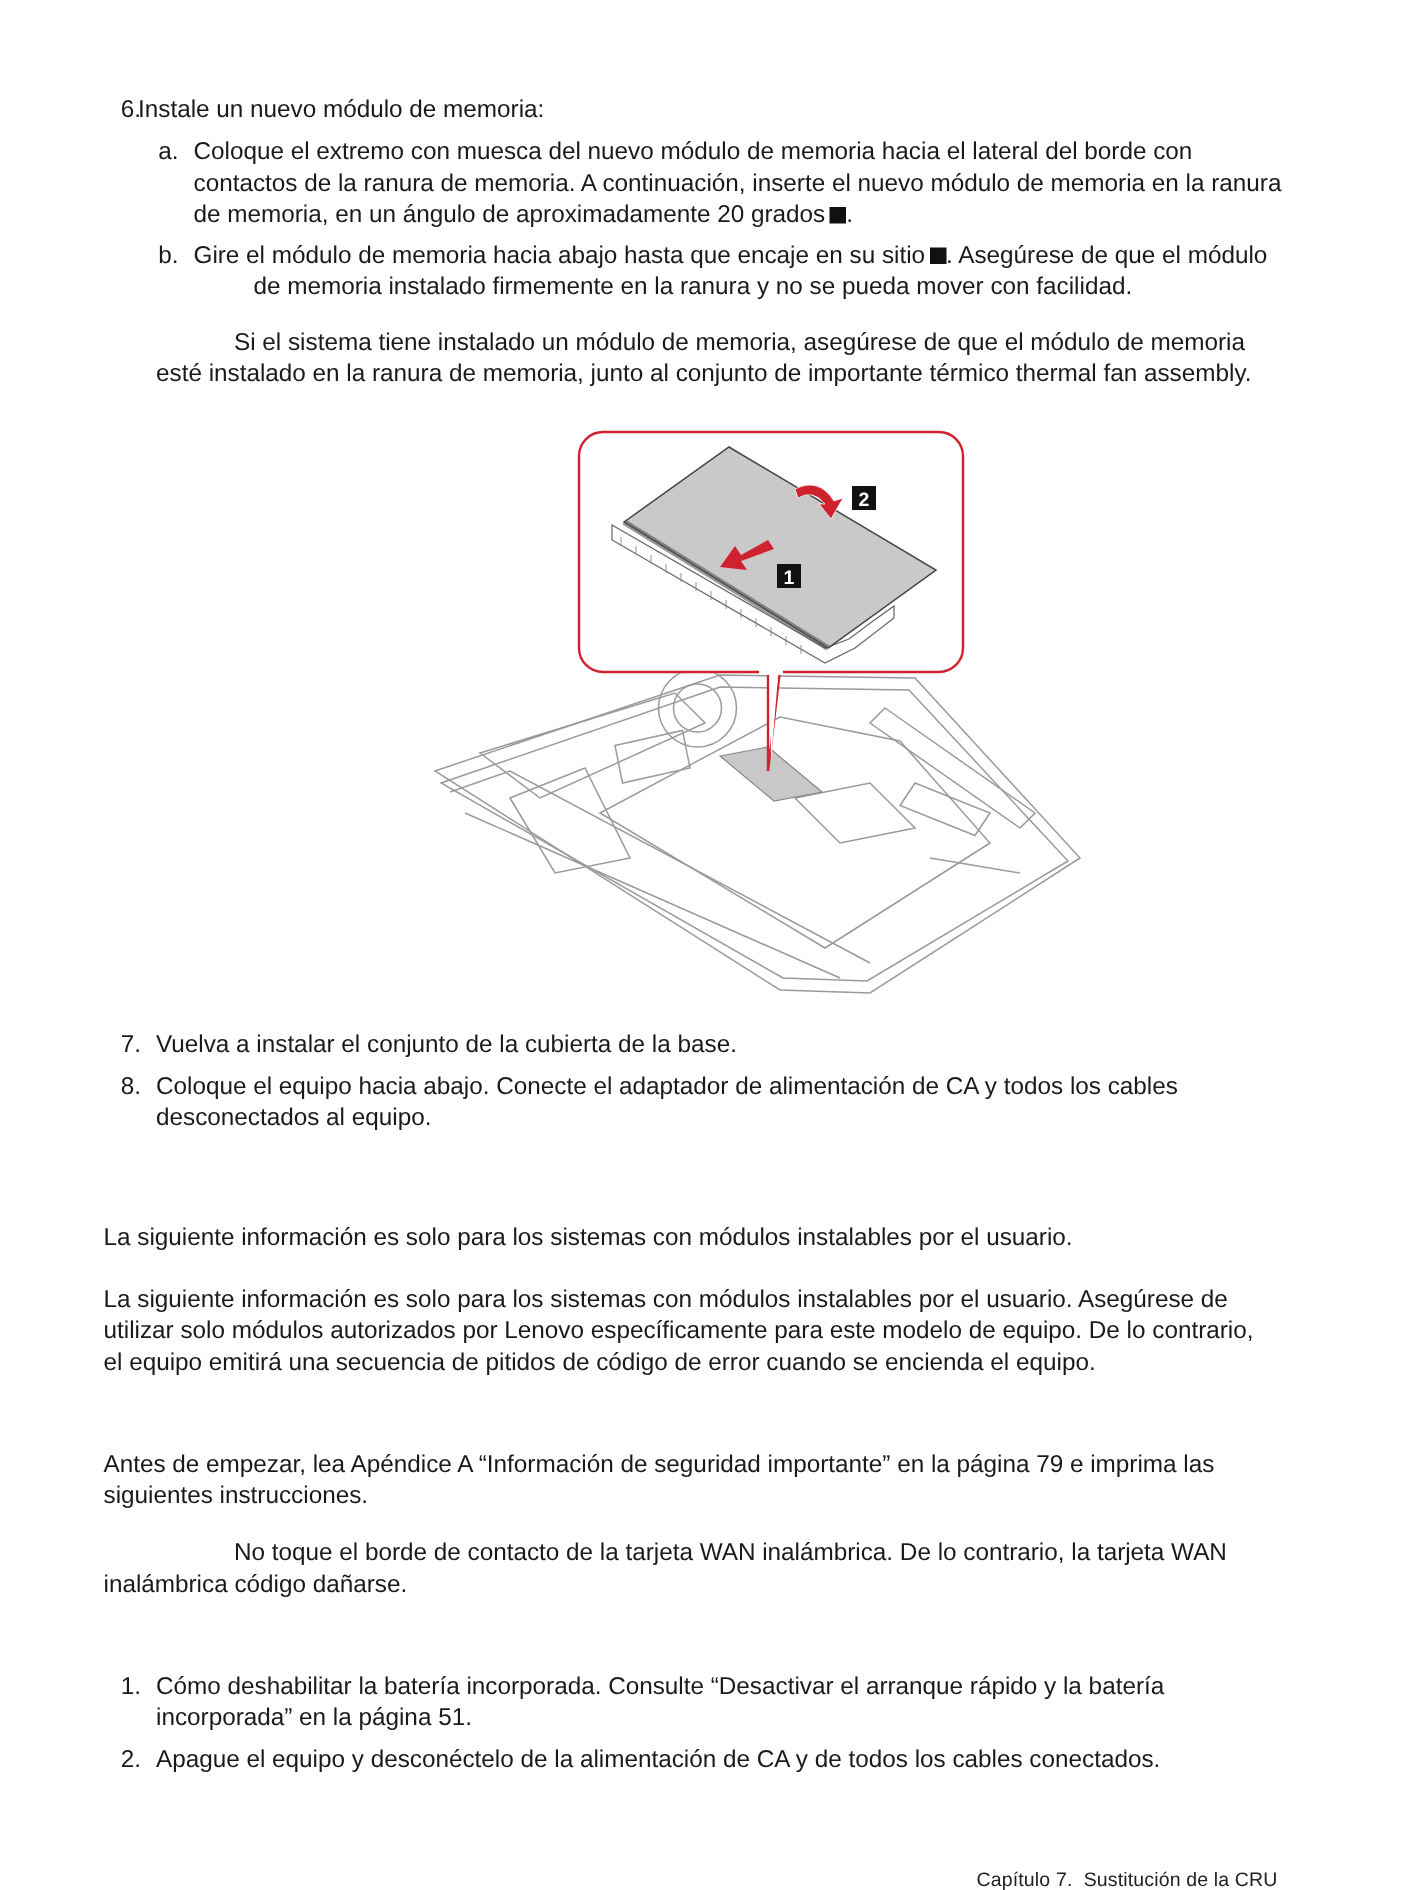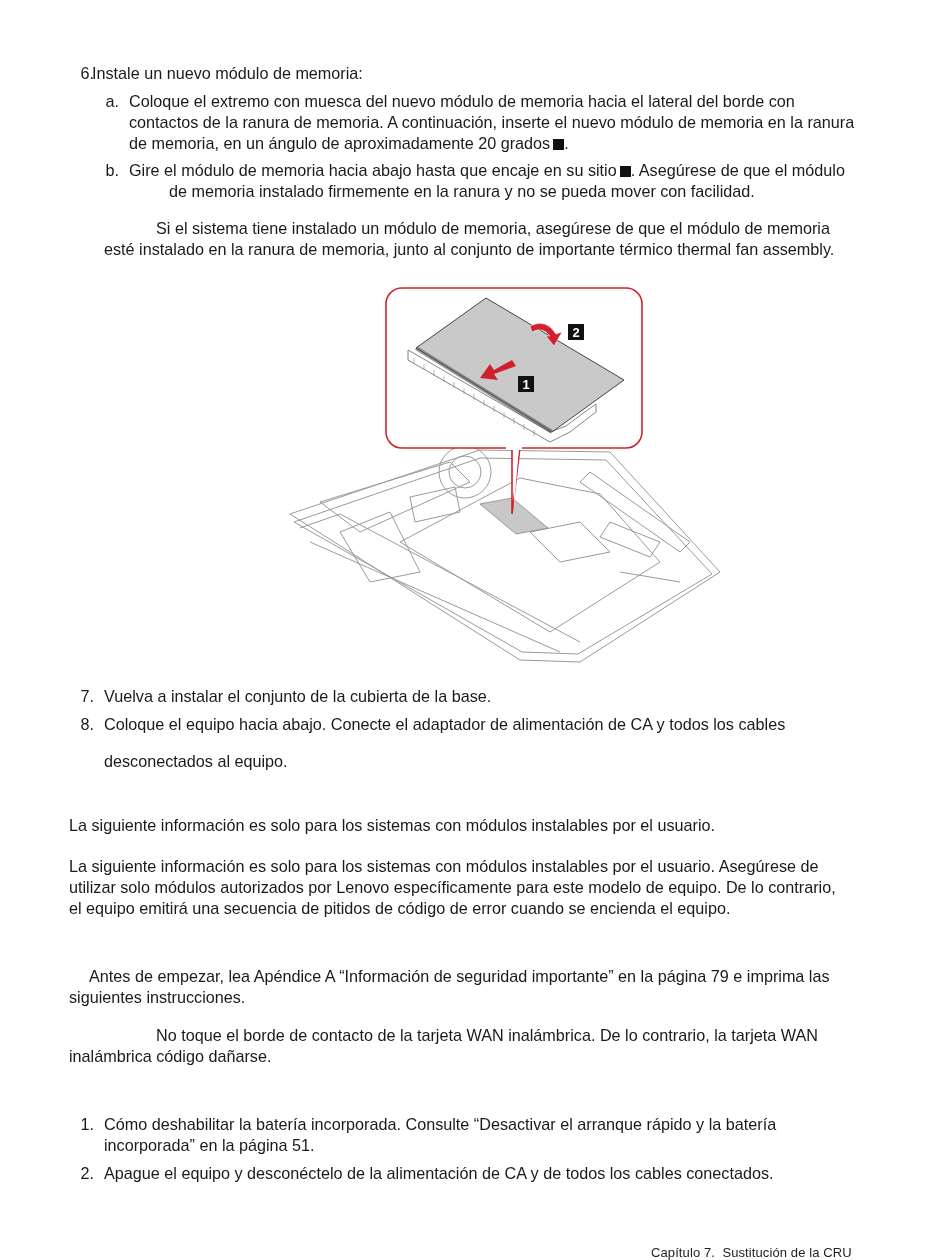--- a/index.html
+++ b/index.html
@@ -88,29 +88,29 @@
     <rect x="288" y="42" width="16" height="16" fill="#111"></rect>
     <text x="296" y="55" fill="#fff" font-size="13" font-weight="bold" text-anchor="middle">2</text>
   </svg>
 </div>
 
 <span class="num" style="left:72px;top:686px;">7.</span>
 <span class="abs line" style="left:104px;top:686px;">Vuelva a instalar el conjunto de la cubierta de la base.</span>
 
 <span class="num" style="left:72px;top:714px;">8.</span>
 <span class="abs line" style="left:104px;top:714px;text-align:right;">Coloque el equipo hacia abajo. Conecte el adaptador de alimentación de CA y todos los cables</span>
-<span class="abs line" style="left:104px;top:735px;margin-top:16px;">desconectados al equipo.</span>
+<span class="abs line" style="left:104px;top:735px;">desconectados al equipo.</span>
 
 <span class="abs line" style="left:69px;top:815px;">La siguiente información es solo para los sistemas con módulos instalables por el usuario.</span>
 
 <span class="abs line" style="left:69px;top:856px;">La siguiente información es solo para los sistemas con módulos instalables por el usuario. Asegúrese de</span>
 <span class="abs line" style="left:69px;top:877px;">utilizar solo módulos autorizados por Lenovo específicamente para este modelo de equipo. De lo contrario,</span>
 <span class="abs line" style="left:69px;top:898px;">el equipo emitirá una secuencia de pitidos de código de error cuando se encienda el equipo.</span>
 
-<span class="abs line" style="left:69px;top:966px;margin-left:20px;">Antes de empezar, lea Apéndice A “Información de seguridad importante” en la página 79 e imprima las</span>
+<span class="abs line" style="left:69px;top:966px;">Antes de empezar, lea Apéndice A “Información de seguridad importante” en la página 79 e imprima las</span>
 <span class="abs line" style="left:69px;top:987px;">siguientes instrucciones.</span>
 
 <span class="abs line" style="left:156px;top:1025px;">No toque el borde de contacto de la tarjeta WAN inalámbrica. De lo contrario, la tarjeta WAN</span>
 <span class="abs line" style="left:69px;top:1046px;">inalámbrica código dañarse.</span>
 
 <span class="num" style="left:72px;top:1114px;">1.</span>
 <span class="abs line" style="left:104px;top:1114px;">Cómo deshabilitar la batería incorporada. Consulte “Desactivar el arranque rápido y la batería</span>
 <span class="abs line" style="left:104px;top:1135px;">incorporada” en la página 51.</span>
 
 <span class="num" style="left:72px;top:1163px;">2.</span>

